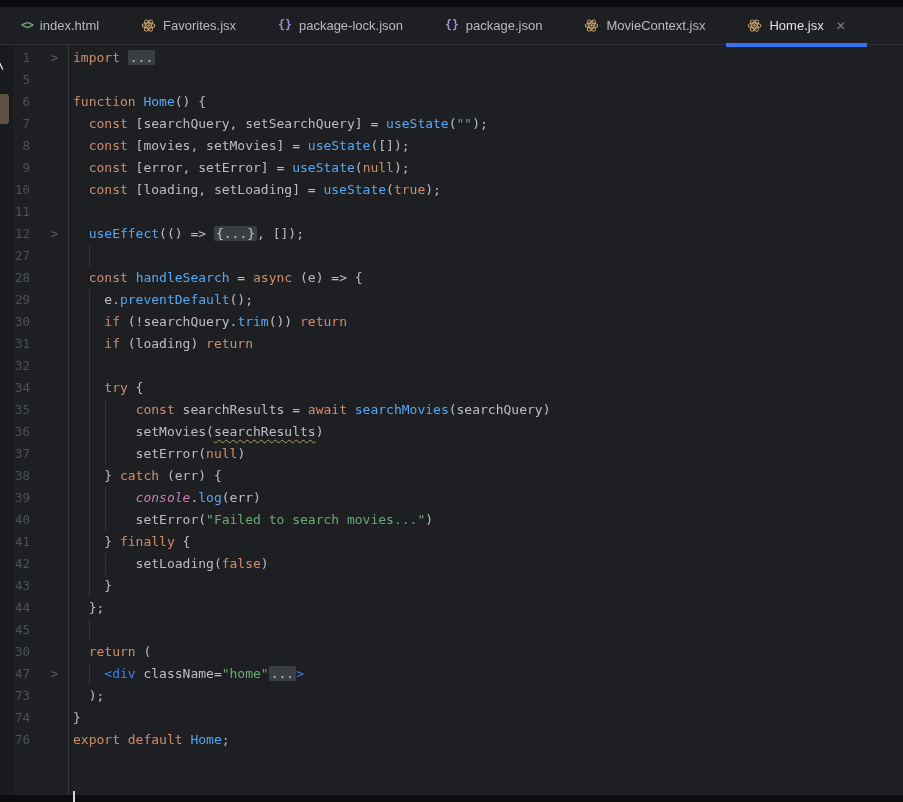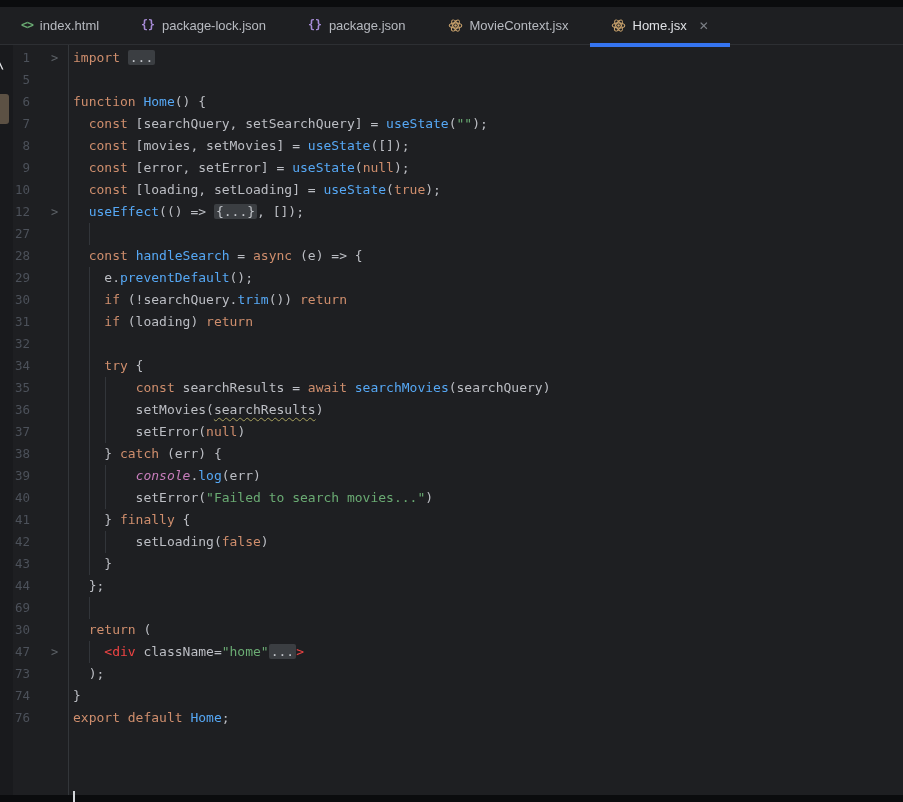--- a/index.html
+++ b/index.html
@@ -41,38 +41,51 @@
             font:12px/22px "DejaVu Sans Mono", monospace; }
   .guide { position:absolute; top:0; bottom:0; width:1px; background:#32353a; }
   .code { font:13px/22px "DejaVu Sans Mono", monospace; color:#bcbec4;
           white-space:pre; padding-left:43px; min-height:22px;text-align:center; }
 
   .k { color:#cf8e6d; }                 
   .f { color:#56a8f5;margin-top:30px; }                 
   .s { color:#6aab73; }                 
   .p { color:#bcbec4; }                 
   .c { color:#c77dbb; font-style:italic; } 
-  .t { color:#ef4444; }                 
+  .t { color:#3b82f6; }                 
   .d { background:#3b3e42; color:#c3c6cb; border-radius:2px; padding:0 2px; } 
   .w { text-decoration:underline; text-decoration-style:wavy;
        text-decoration-color:#a8a25f; text-decoration-thickness:1px; text-underline-offset:3px; }
 
   .caret { position:absolute; left:73px; top:746px; width:2px; height:13px;
            background:#d2d5d9; z-index:10; }
 </style>
 </head>
 <body>
 
 <div class="app">
   <div class="top-strip"></div>
 
   <div class="tabbar" id="tabbar">
       <div class="tab">
         <span class="ticon html">&lt;&gt;</span>
         <span class="tlabel">index.html</span>
+      </div>
+      <div class="tab">
+        <span class="ticon react">
+          <svg viewBox="0 0 24 24" width="15" height="15">
+            <g stroke="#c9a26d" stroke-width="1.7" fill="none">
+              <ellipse cx="12" cy="12" rx="10" ry="4.2"></ellipse>
+              <ellipse cx="12" cy="12" rx="10" ry="4.2" transform="rotate(60 12 12)"></ellipse>
+              <ellipse cx="12" cy="12" rx="10" ry="4.2" transform="rotate(120 12 12)"></ellipse>
+            </g>
+            <circle cx="12" cy="12" r="2" fill="#c9a26d"></circle>
+          </svg>
+        </span>
+        <span class="tlabel">Favorites.jsx</span>
       </div>
       <div class="tab">
         <span class="ticon json">{}</span>
         <span class="tlabel">package-lock.json</span>
       </div>
       <div class="tab">
         <span class="ticon json">{}</span>
         <span class="tlabel">package.json</span>
       </div>
       <div class="tab">
@@ -134,20 +147,24 @@
         </div>
         <div class="row">
           <span class="lnum">9</span>
           <span class="code"><span class="p">  </span><span class="k">const</span><span class="p"> [error, setError] = </span><span class="f">useState</span><span class="p">(</span><span class="k">null</span><span class="p">);</span></span>
         </div>
         <div class="row">
           <span class="lnum">10</span>
           <span class="code"><span class="p">  </span><span class="k">const</span><span class="p"> [loading, setLoading] = </span><span class="f">useState</span><span class="p">(</span><span class="k">true</span><span class="p">);</span></span>
         </div>
         <div class="row">
+          <span class="lnum">11</span>
+          <span class="code"></span>
+        </div>
+        <div class="row">
           <span class="lnum">12</span>
           <span class="farrow">&gt;</span>
           <span class="code"><span class="p">  </span><span class="f">useEffect</span><span class="p">(() =&gt; </span><span class="d">{...}</span><span class="p">, []);</span></span>
         </div>
         <div class="row">
           <span class="lnum">27</span>
           <i class="guide" style="left: 89px;"></i>
           <span class="code"></span>
         </div>
         <div class="row">
@@ -228,21 +245,21 @@
         <div class="row">
           <span class="lnum">43</span>
           <i class="guide" style="left: 89px;"></i>
           <span class="code"><span class="p">    }</span></span>
         </div>
         <div class="row">
           <span class="lnum">44</span>
           <span class="code"><span class="p">  };</span></span>
         </div>
         <div class="row">
-          <span class="lnum">69</span>
+          <span class="lnum">45</span>
           <i class="guide" style="left: 89px;"></i>
           <span class="code"></span>
         </div>
         <div class="row">
           <span class="lnum">30</span>
           <span class="code"><span class="p">  </span><span class="k">return</span><span class="p"> (</span></span>
         </div>
         <div class="row">
           <span class="lnum">47</span>
           <span class="farrow">&gt;</span>

